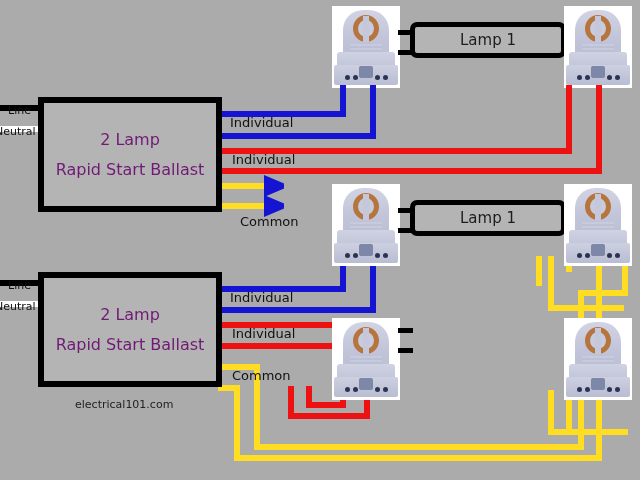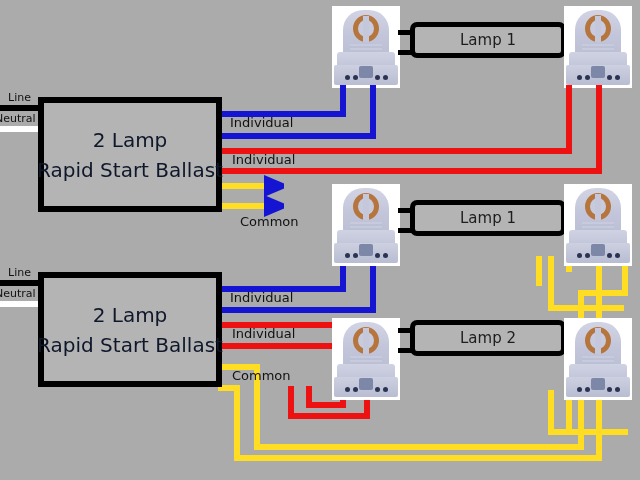--- a/index.html
+++ b/index.html
@@ -28,36 +28,36 @@
     position:absolute;
     background:#b4b4b4;
     border:6px solid #000;
     box-sizing:border-box;
     display:flex;
     flex-direction:column;
     align-items:center;
     justify-content:center;
   }
   .ballast .bl{
-    color:#0f172a;
-    font-size:20px;
+    color:#701a75;
+    font-size:16px;
     line-height:30px;
     white-space:nowrap;
     text-align:center;
   }
 
   
   .lbl{
     position:absolute;
     color:#111;
     font-size:13px;
     white-space:nowrap;
     line-height:12px;
   }
-  .lbl-lt{ font-size:11px; }
+  .lbl-lt{ font-size:11px;margin-top:13px; }
 
   
   .lamp{
     position:absolute;
     background:#b4b4b4;
     border:5px solid #000;
     border-radius:7px;
     box-sizing:border-box;
     display:flex;
     align-items:center;
@@ -318,23 +318,20 @@
     <div class="grill"></div>
       <div class="shoulder"></div>
       <div class="base"></div>
     <div class="tab"></div>
     <div class="hole" style="left:13px;"></div>
       <div class="hole" style="left:21px;"></div>
     <div class="hole" style="left:43px;"></div>
       <div class="hole" style="left:51px;"></div>
   </div>
 
-  <div class="lamp" style="left:410px;top:320px;width:156px;height:36px;">
-    <span>Lamp 2</span>
-  </div>
   <div class="pin" style="left:398px;top:328px;"></div>
   <div class="pin" style="left:398px;top:348px;"></div>
   <div class="pin" style="left:564px;top:328px;"></div>
   <div class="pin" style="left:564px;top:348px;"></div>
 
   <div class="holder" style="left:564px;top:318px;">
     <div class="body"></div>
       <div class="ring"></div>
       <div class="slot"></div>
     <div class="grill"></div>
@@ -356,14 +353,15 @@
   <div class="ballast" style="left:38px;top:97px;width:184px;height:115px;">
     <div class="bl">2 Lamp</div>
     <div class="bl">Rapid Start Ballast</div>
   </div>
 
   <div class="ballast" style="left:38px;top:272px;width:184px;height:115px;">
     <div class="bl">2 Lamp</div>
     <div class="bl">Rapid Start Ballast</div>
   </div>
 
+  <div class="watermark" style="left:75px;top:398px;">electrical101.com</div>
 
 </div>
 
 </body></html>

